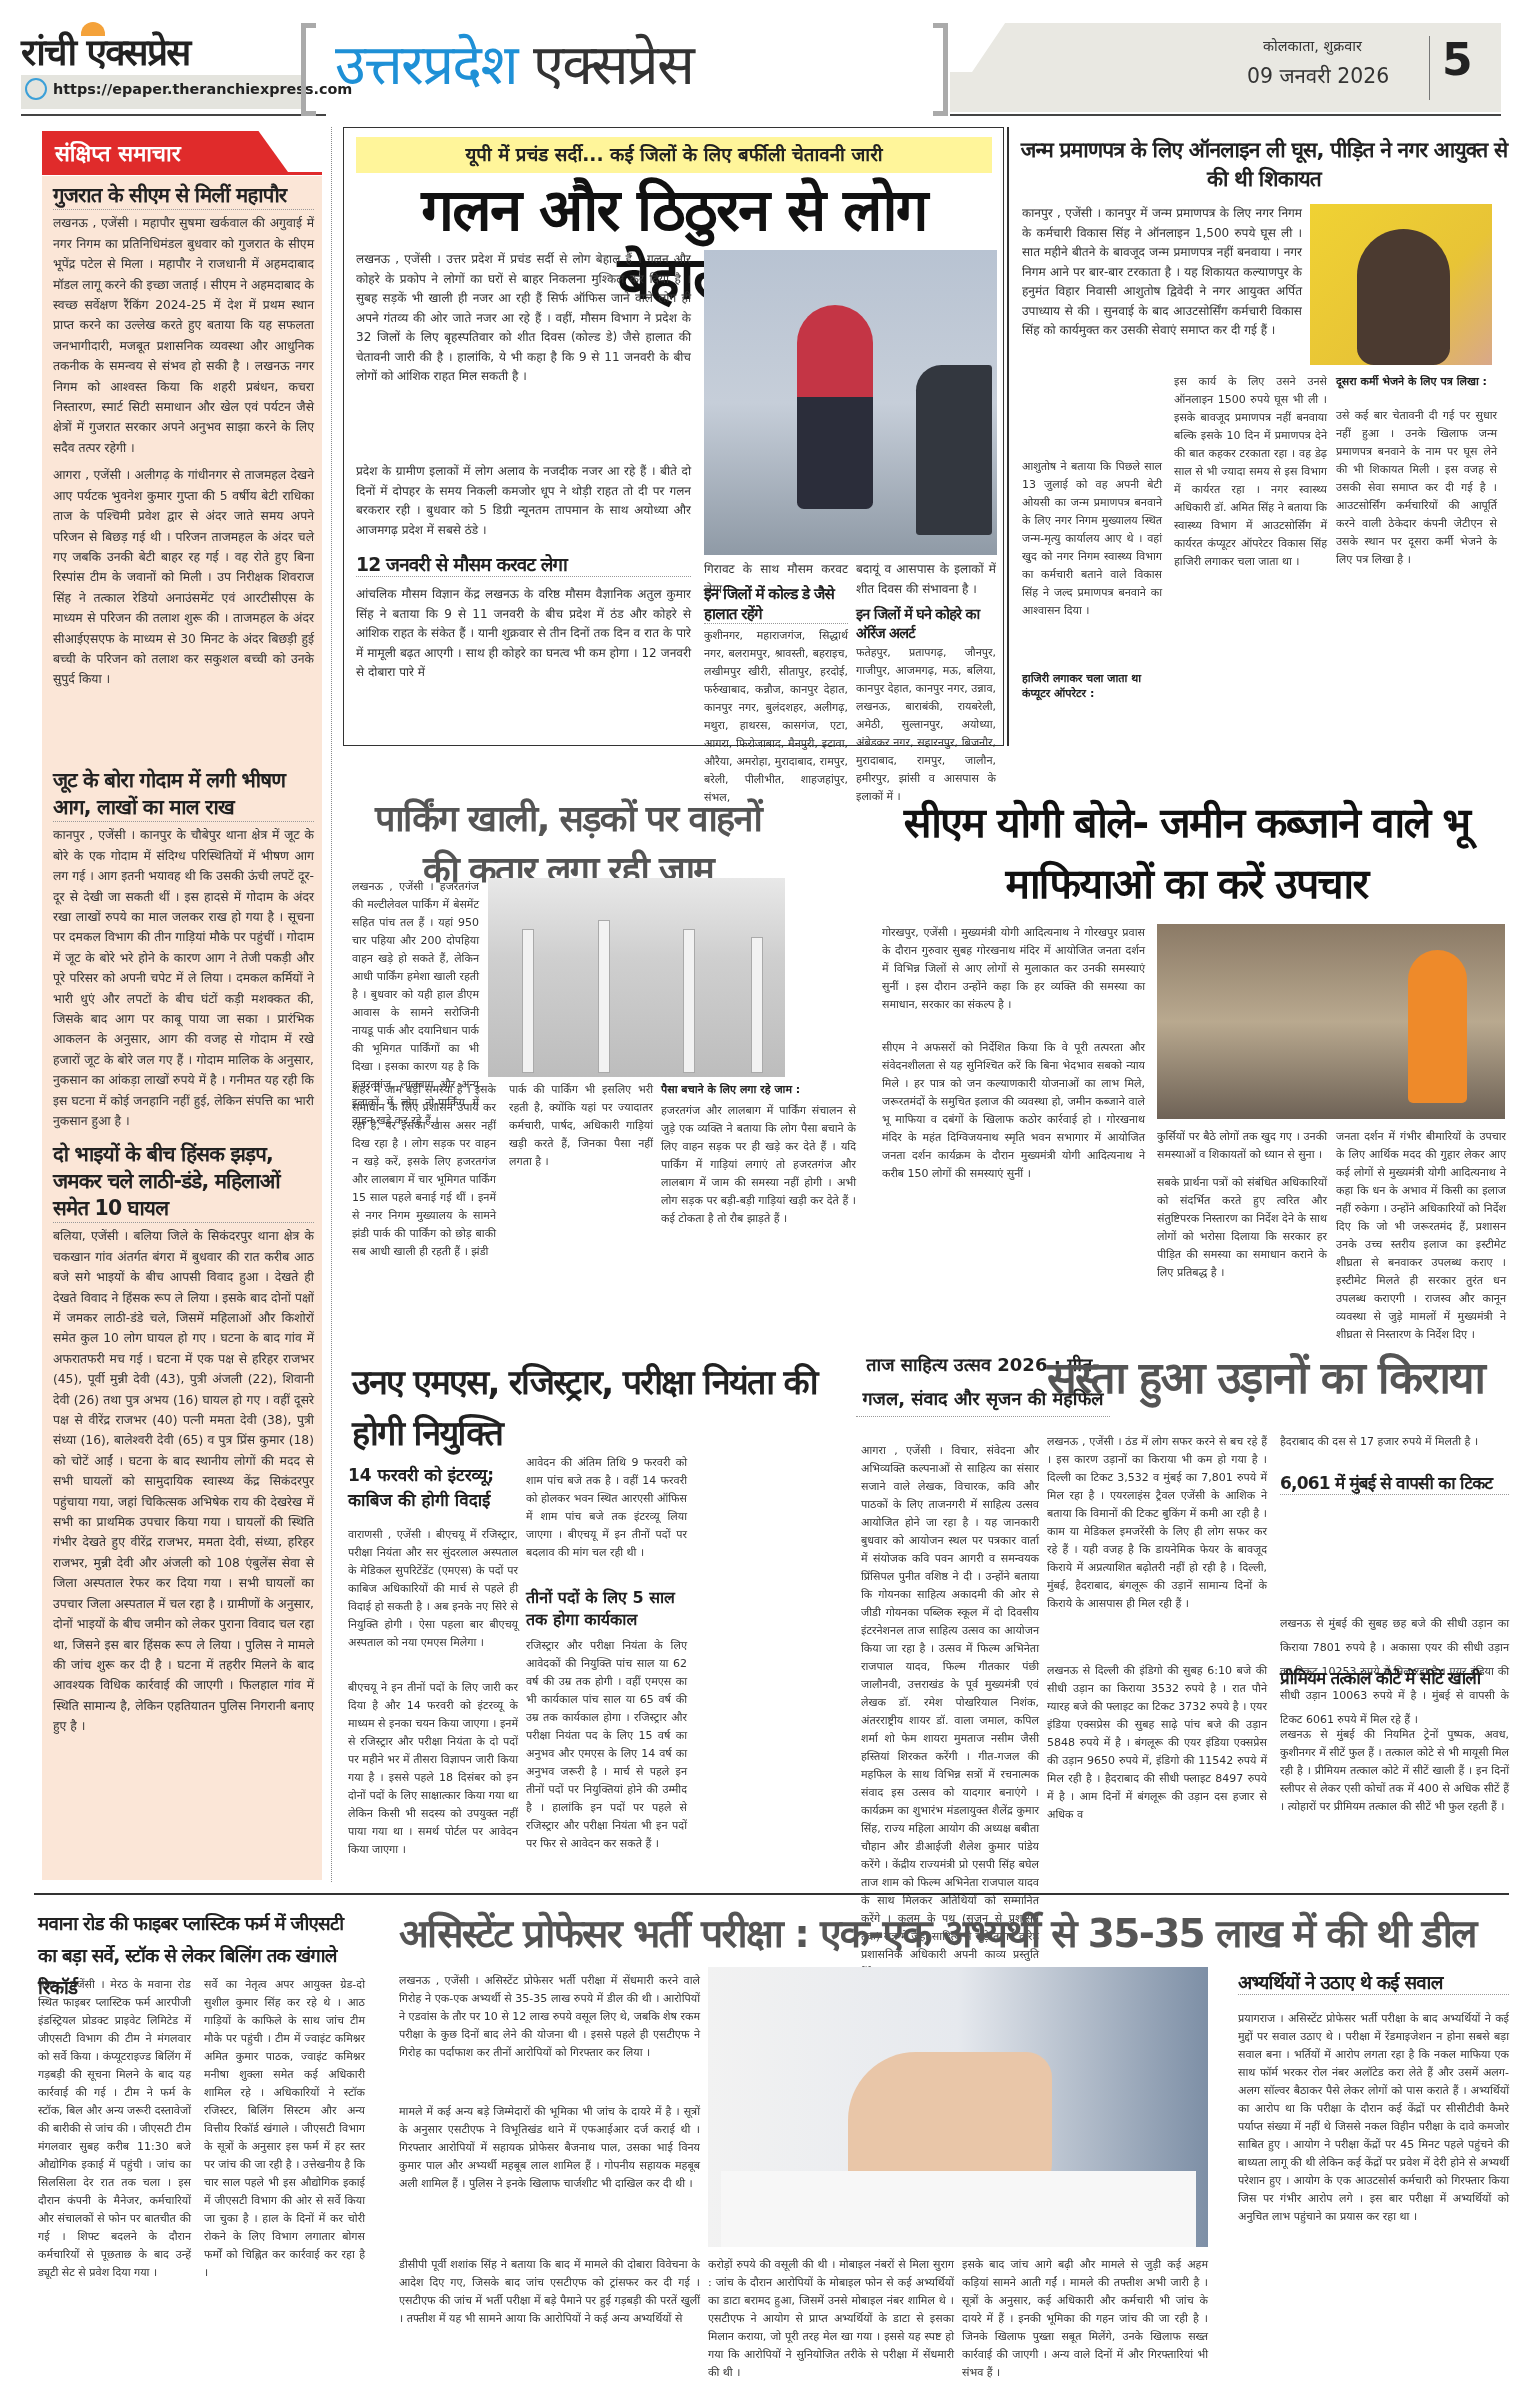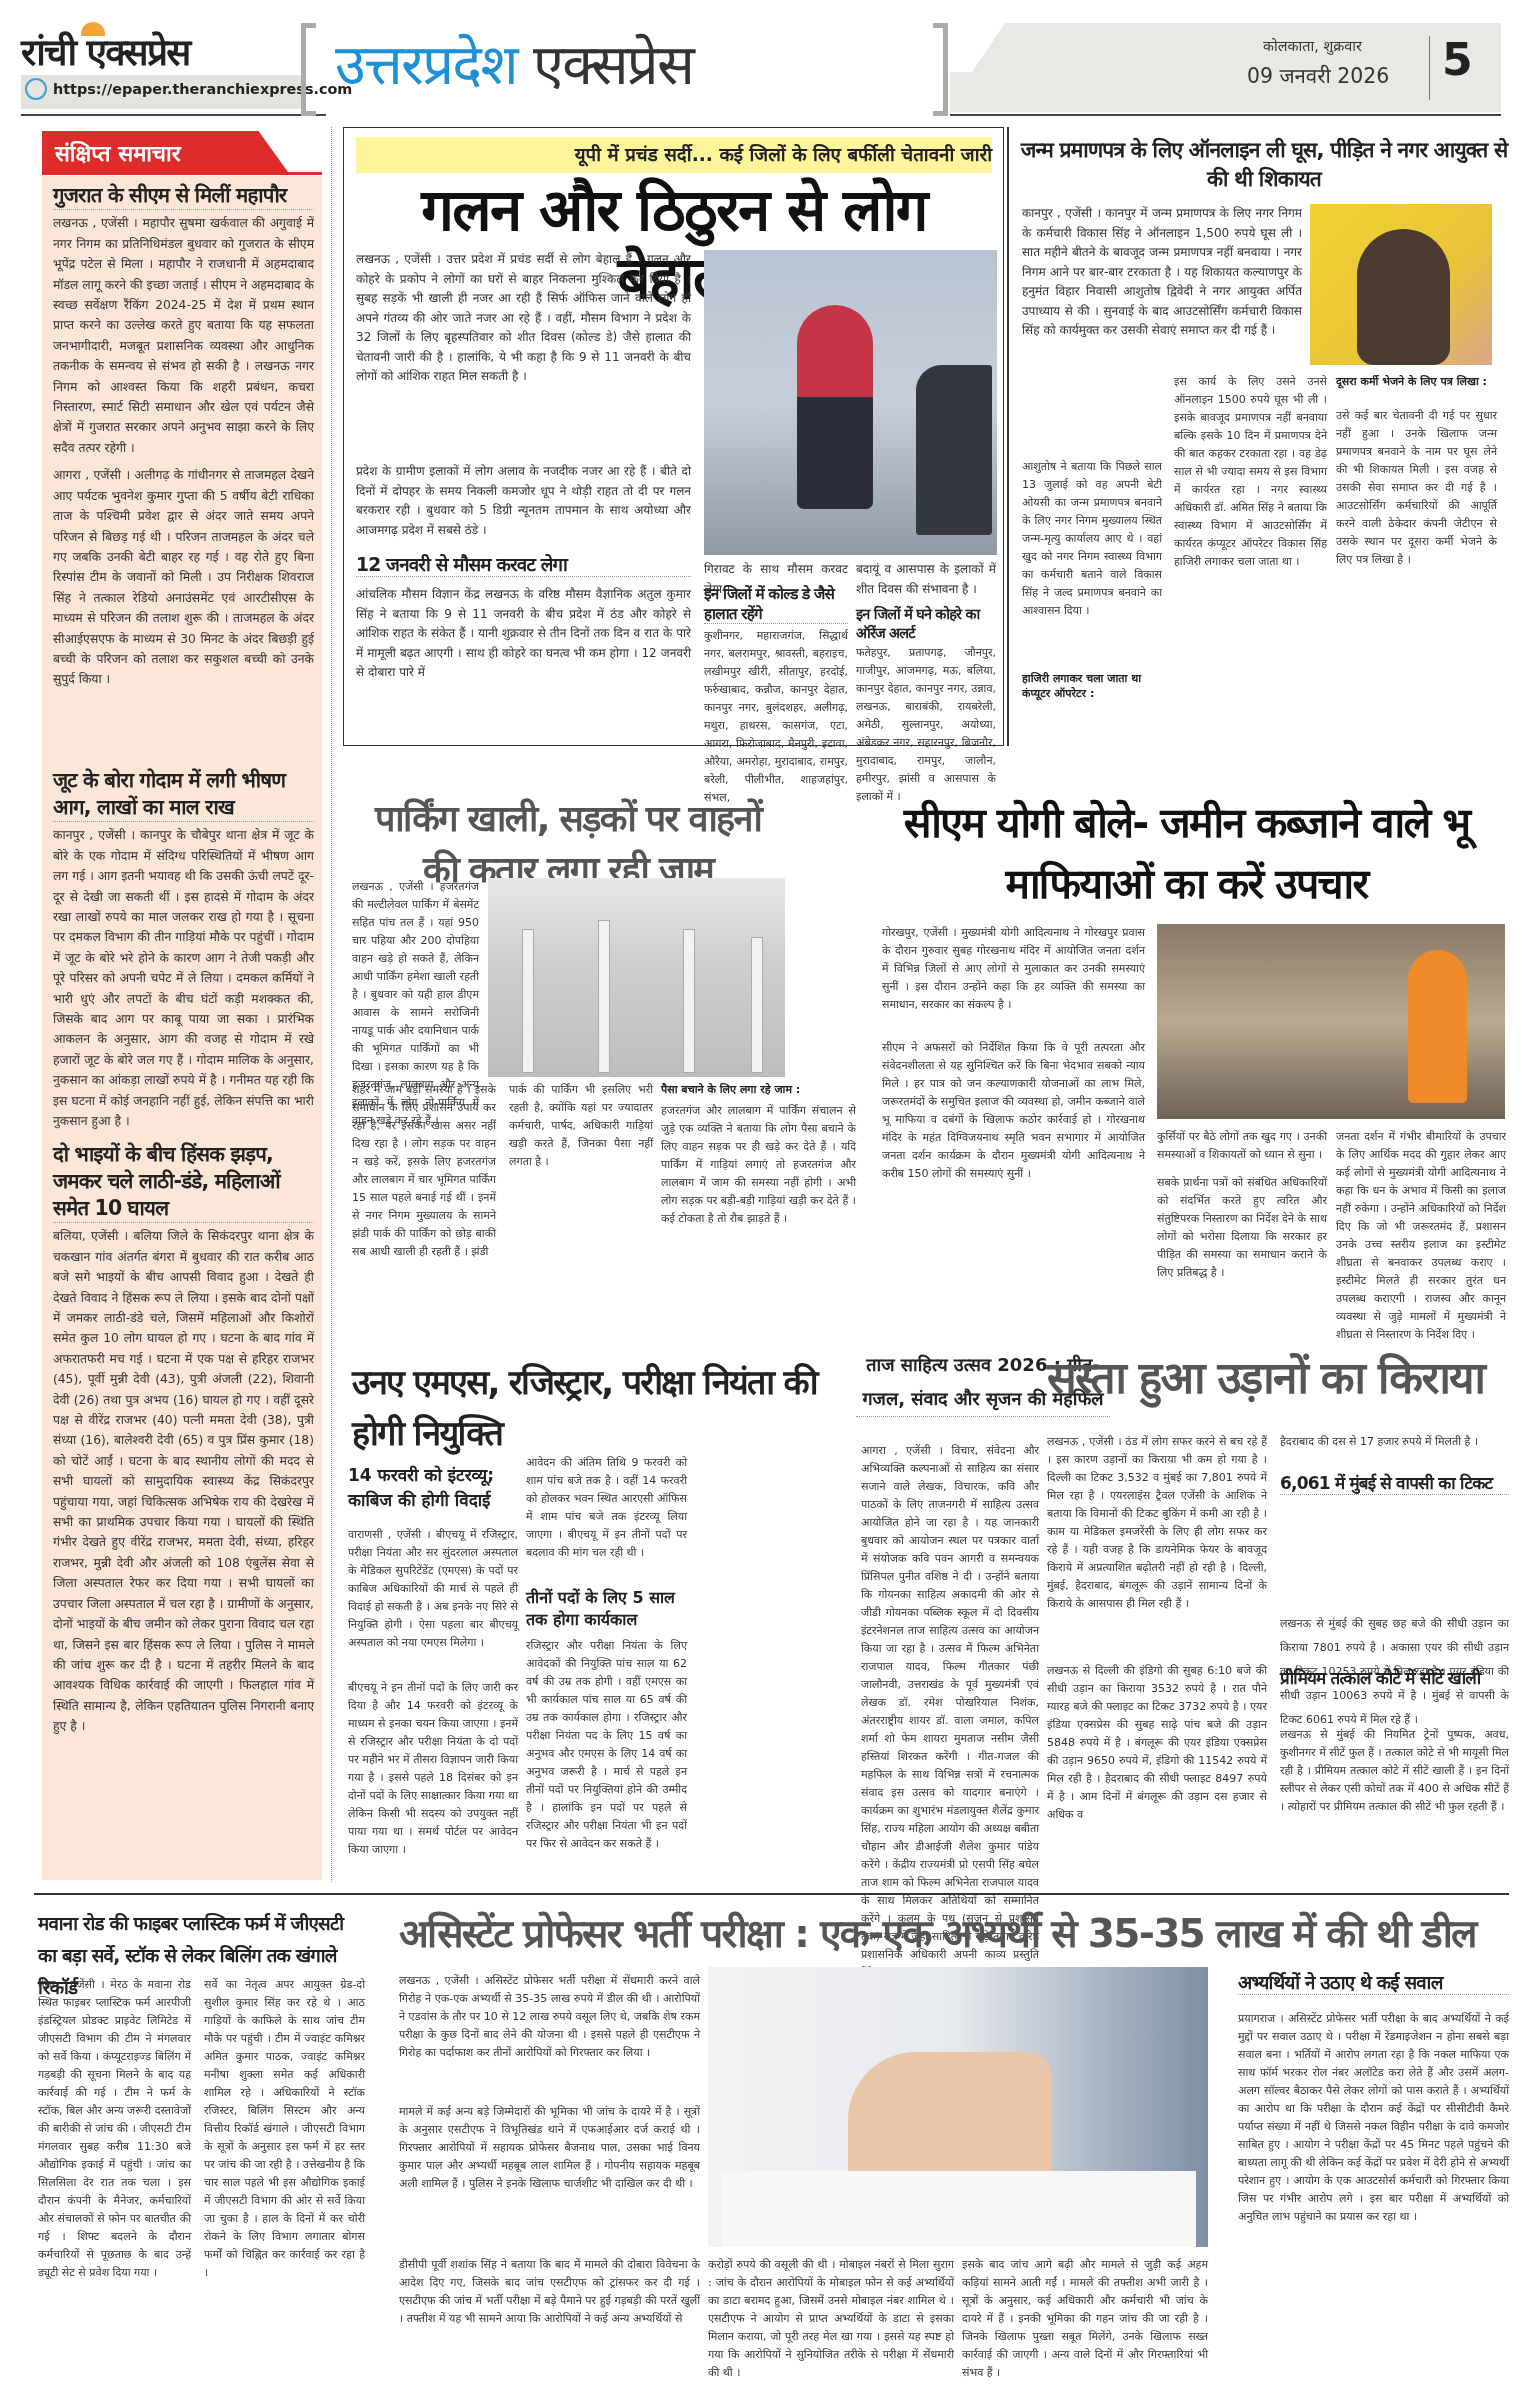--- a/index.html
+++ b/index.html
@@ -29,21 +29,21 @@
   #brief-tab { left: 42px; top: 131px; width: 246px; height: 41px; background: #e02b2b; clip-path: polygon(0 0,88% 0,100% 100%,0 100%); }
   #brief-tab-text { left: 55px; top: 137px; font-size: 22px; font-weight: bold; color: #fff; }
   #brief-rule { left: 42px; top: 172px; width: 280px; height: 2.5px; background: #e02b2b; }
   #brief-bg { left: 42px; top: 176px; width: 280px; height: 1704px; background: #fbe6d7; }
   #brief-dotsep { left: 331px; top: 127px; width: 1.7px; height: 1755px; border-left: 1.7px dotted #888; }
   .brief-h { font-size: 20.4px; line-height: 27px; font-weight: bold; color: #222; letter-spacing: -0.8px; }
   .brief-t { font-size: 12.3px; line-height: 20.4px; color: #333; text-align: justify; }
 
   
   #lead-box { left: 343px; top: 127px; width: 661px; height: 619px; border: 1.7px solid #333; }
-  #lead-kicker { left: 356px; top: 137px; width: 636px; height: 36px; background: #fff59a; text-align: right; font-size: 18.7px; font-weight: bold; line-height: 36px; color: #222; }
+  #lead-kicker { left: 356px; top: 137px; width: 636px; height: 36px; background: #fff59a; text-align: center; font-size: 18.7px; font-weight: bold; line-height: 36px; color: #222; }
   #lead-head { left: 356px; top: 176px; width: 636px; text-align: center; font-size: 58px; line-height: 68px; font-weight: bold; letter-spacing: -1.7px; color: #111; }
   #lead-photo { left: 704px; top: 250px; width: 293px; height: 305px; background: linear-gradient(180deg,#b8c3d2 0%,#c6ced9 50%,#8f9aa6 100%); }
   #lead-person { left: 797px; top: 305px; width: 76px; height: 204px; background: linear-gradient(180deg,#c43545 0%,#c43545 45%,#2b2d3a 45%); border-radius: 38px 38px 6.8px 6.8px; }
   #lead-rickshaw { left: 916px; top: 365px; width: 76px; height: 170px; background: #33373f; border-radius: 25.4px 3.4px 3.4px 3.4px; }
   .sub-h { font-size: 18.7px; font-weight: bold; color: #222; letter-spacing: -0.8px; }
 
   
   #birth-head { left: 1018px; top: 136px; width: 492px; text-align: center; font-size: 21px; line-height: 29px; font-weight: bold; color: #222; letter-spacing: -0.8px; }
   #birth-photo { left: 1310px; top: 204px; width: 182px; height: 161px; background: linear-gradient(135deg,#f0d233,#e8c436 60%,#d9a88a); }
   #birth-face { left: 1357px; top: 229px; width: 93px; height: 136px; background: #4b3a30; border-radius: 47px 47px 17px 17px; }

